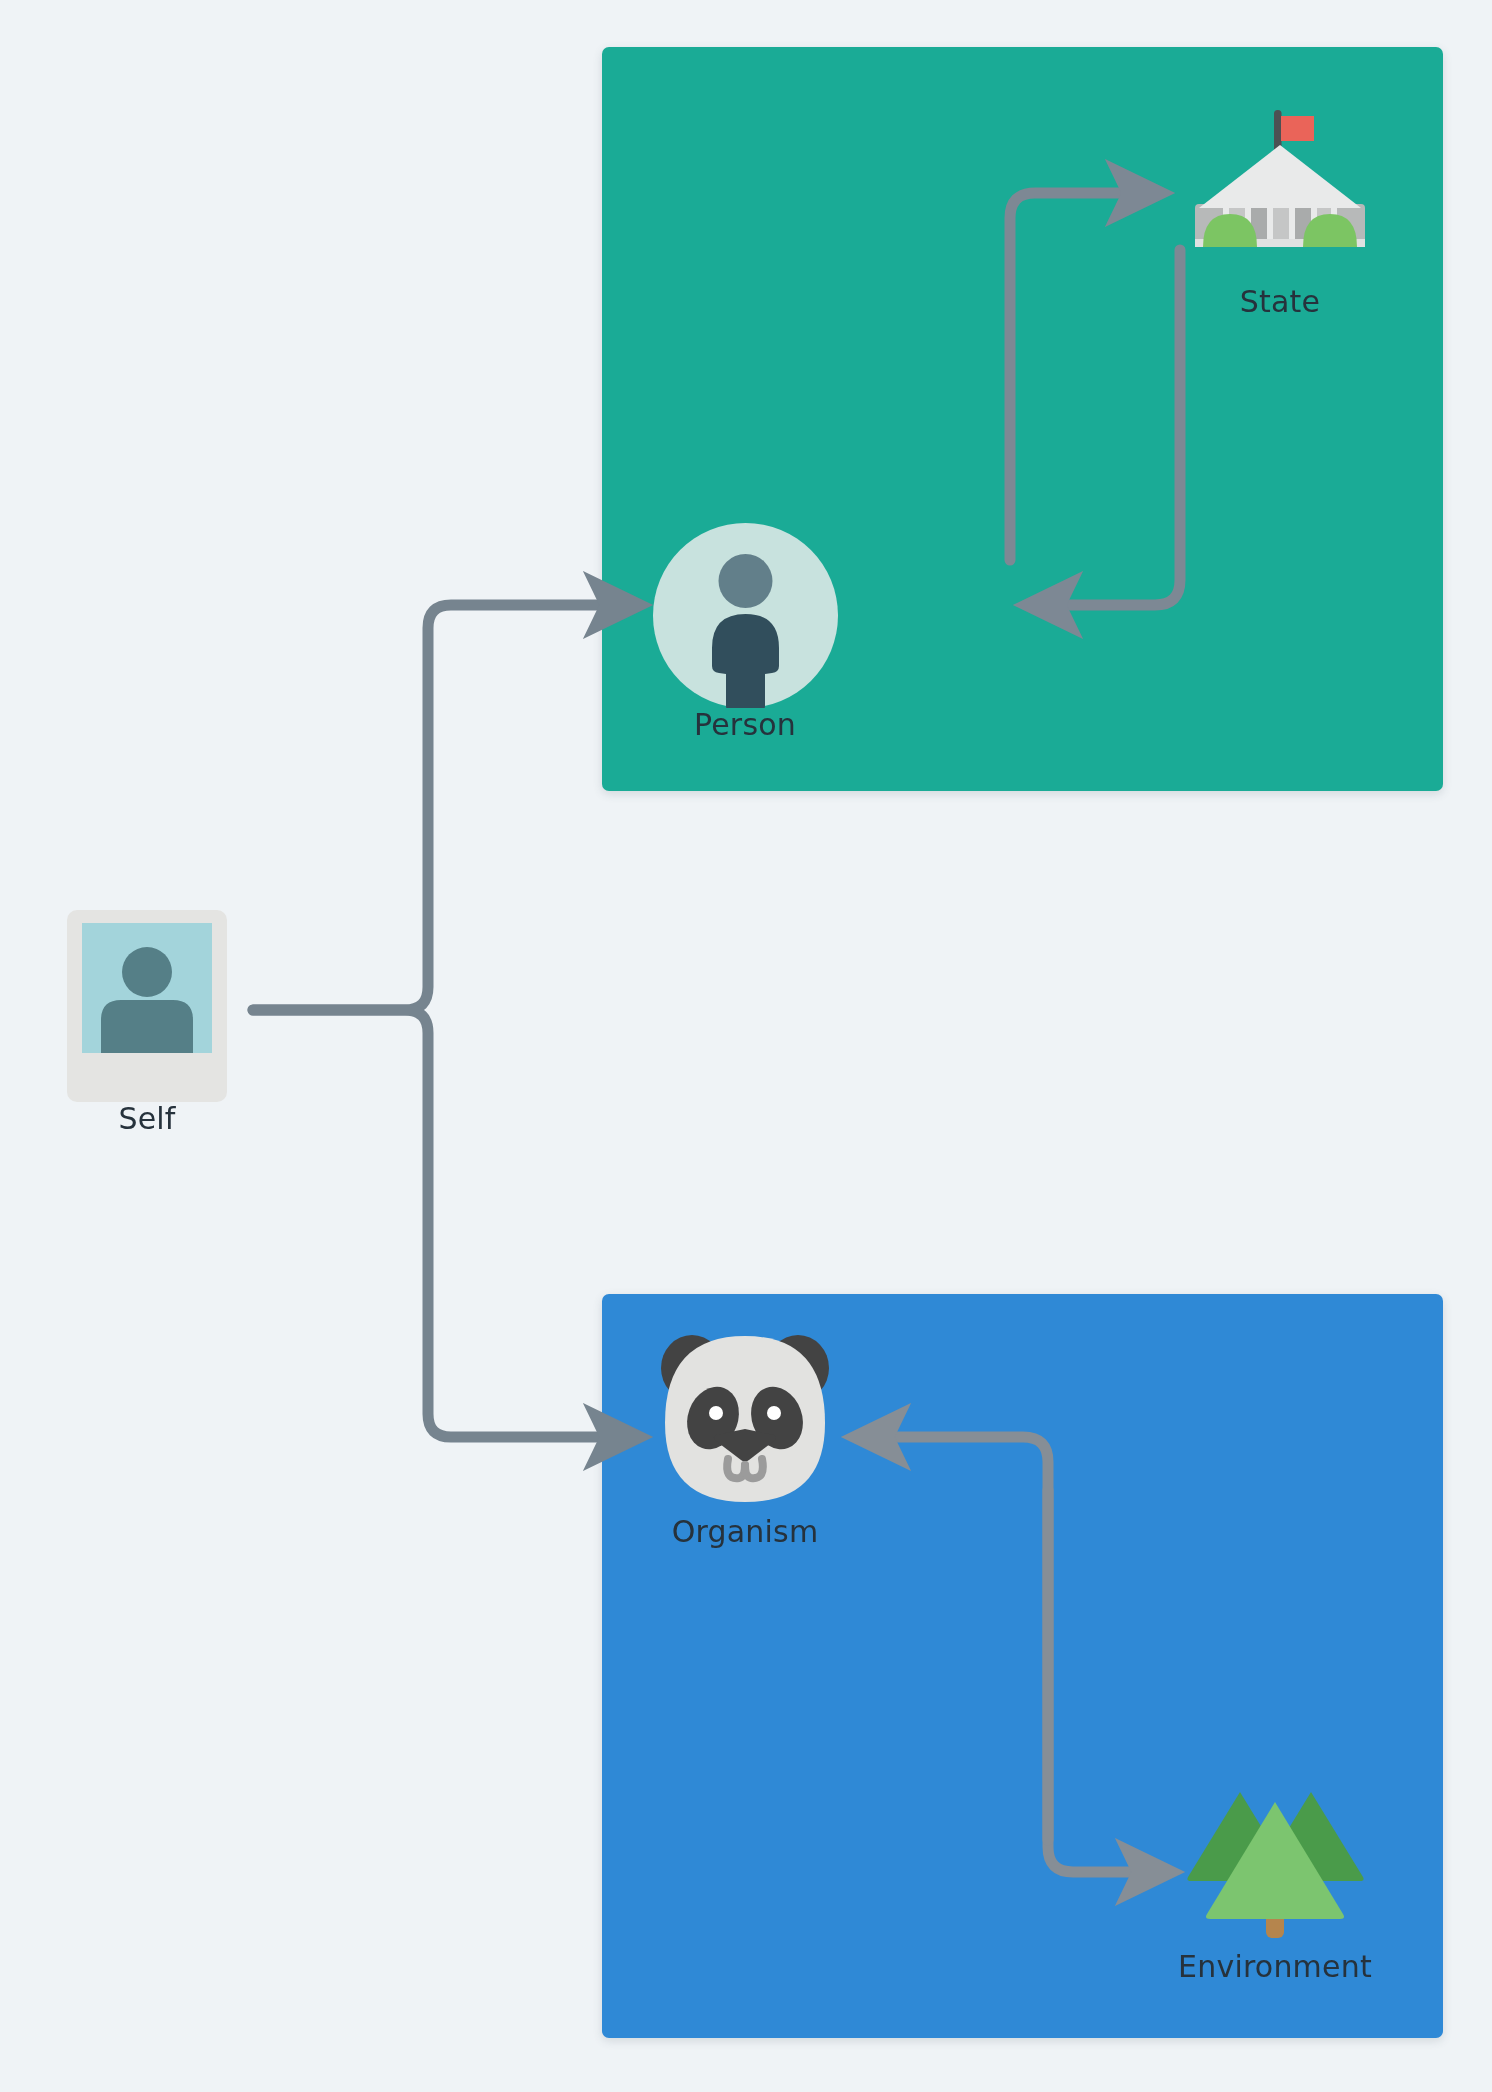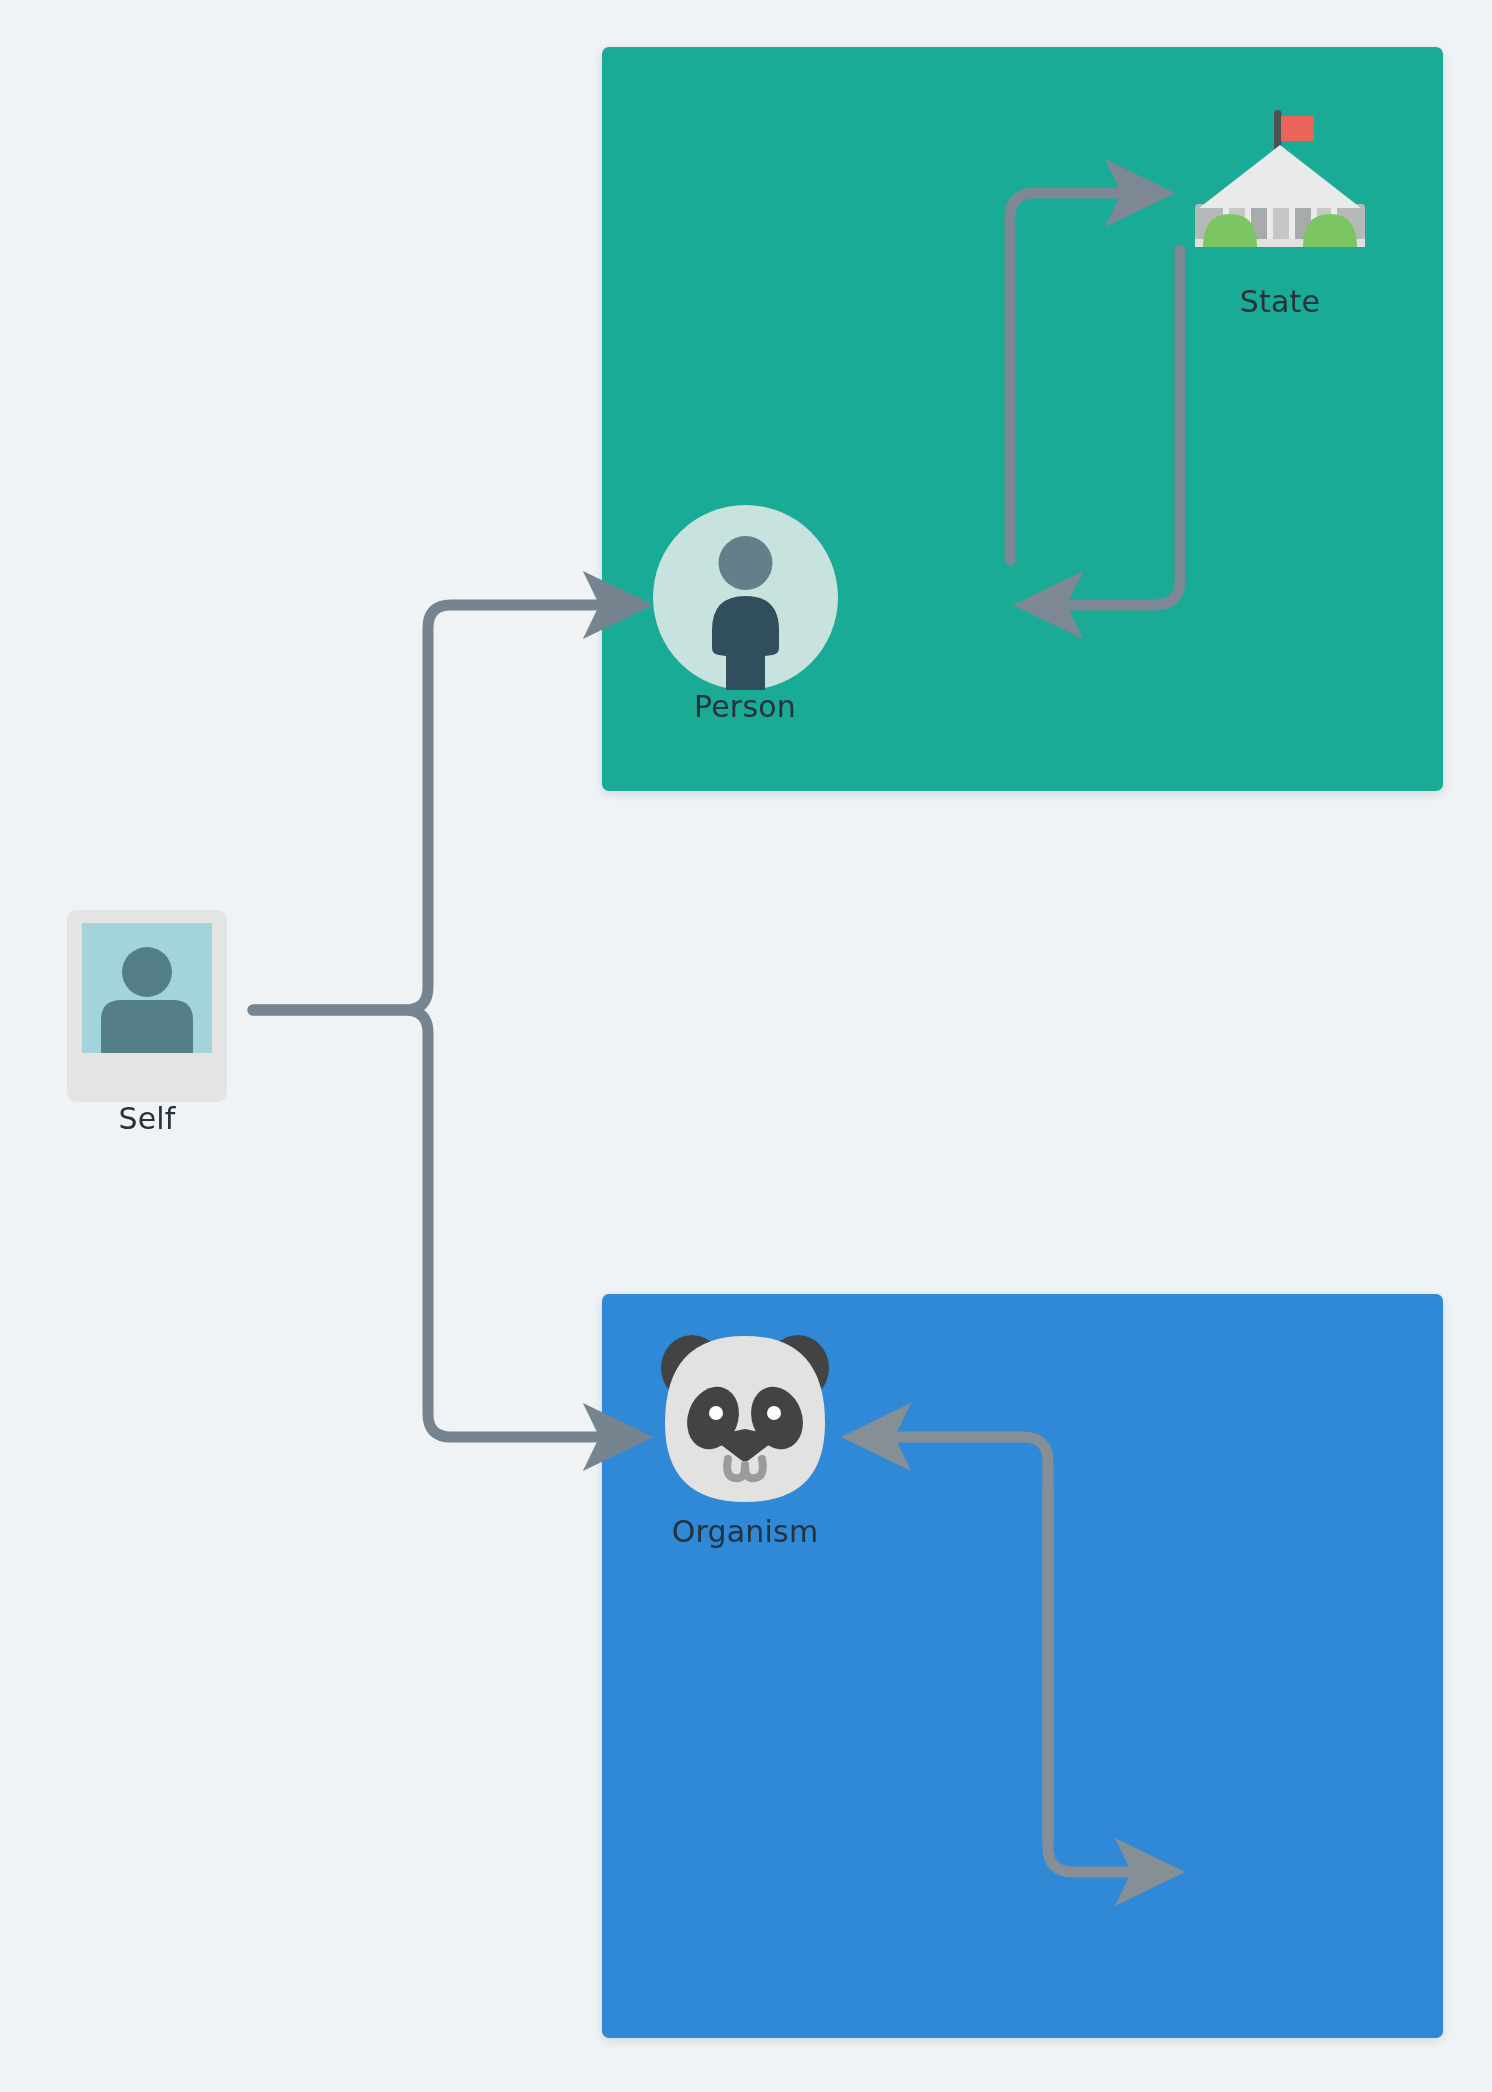--- a/index.html
+++ b/index.html
@@ -47,21 +47,21 @@
     font-size: 30px;
     color: #26323c;
     letter-spacing: 0.2px;
     line-height: 1.1;
     white-space: nowrap;
   }
   .glyph {
     display: block;
   }
   #node-self   { left: -3px;  top: 910px; }
-  #node-person { left: 595px; top: 505px; }
+  #node-person { left: 595px; top: 523px; }
   #node-state  { left: 1130px; top: 95px; }
   #node-organism   { left: 595px; top: 1330px; align-items: center; }
   #node-environment{ left: 1125px; top: 1780px; }
 
   #edges {
     position: absolute;
     left: 0;
     top: 0;
     width: 1492px;
     height: 2092px;
@@ -165,14 +165,27 @@
       <circle cx="124" cy="83" r="7" fill="#ffffff"></circle>
 
       <path d="M95 99 L124 105 Q128 107 124 111 L99 130 Q95 133 91 130 L66 111 Q62 107 66 105 Z" fill="#434343"></path>
 
       <path d="M78 129 Q74 150 89 148 Q95 147 95 135" fill="none" stroke="#9b9b9b" stroke-width="8" stroke-linecap="round"></path>
       <path d="M112 129 Q116 150 101 148 Q95 147 95 135" fill="none" stroke="#9b9b9b" stroke-width="8" stroke-linecap="round"></path>
     </svg>
     <div class="label">Organism</div>
   </div>
 
+  <div class="node" id="node-environment">
+    <svg class="glyph" width="195" height="170" viewBox="0 0 195 170" xmlns="http://www.w3.org/2000/svg">
+
+      <path d="M62 12 L114 97 Q116 101 111 101 L13 101 Q8 101 10 97 Z" fill="#4a9b4a"></path>
+
+      <path d="M133 12 L185 97 Q187 101 182 101 L84 101 Q79 101 81 97 Z" fill="#4a9b4a"></path>
+
+      <rect x="88" y="110" width="18" height="48" rx="6" fill="#b5854d"></rect>
+
+      <path d="M97 22 L165 134 Q168 139 162 139 L32 139 Q26 139 29 134 Z" fill="#7cc56f"></path>
+    </svg>
+    <div class="label">Environment</div>
+  </div>
 
 </div>
 
 </body></html>

